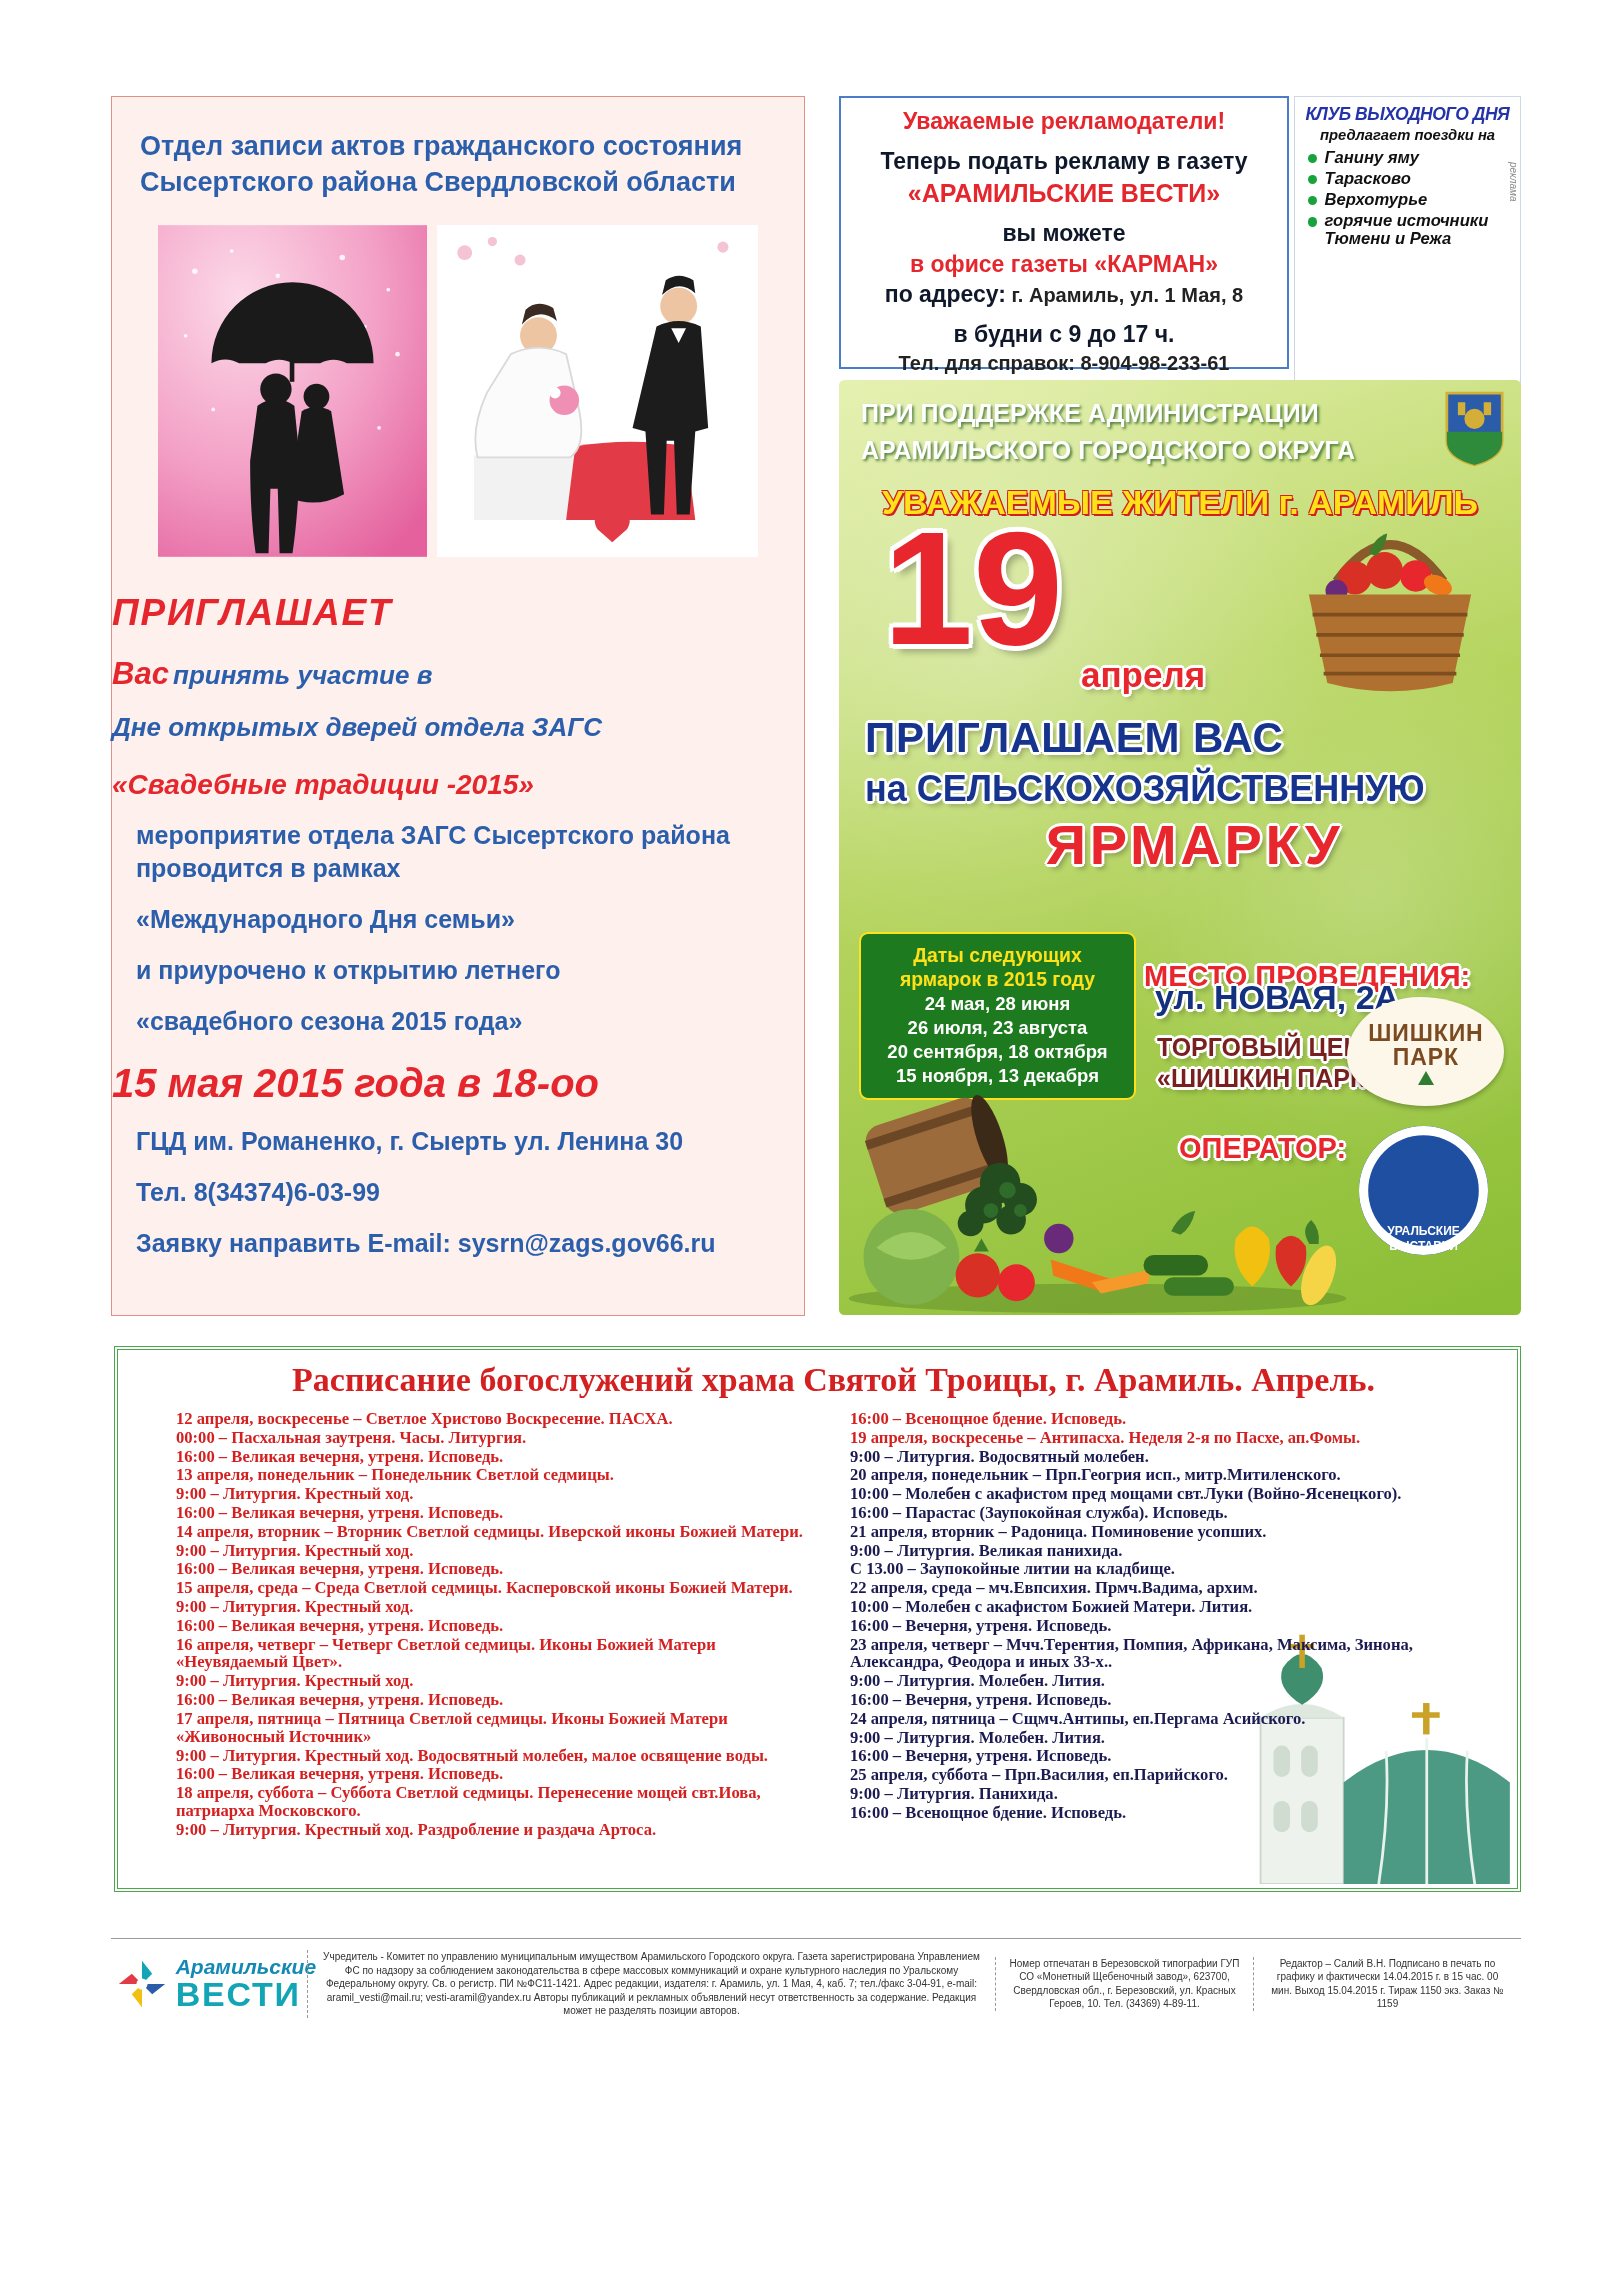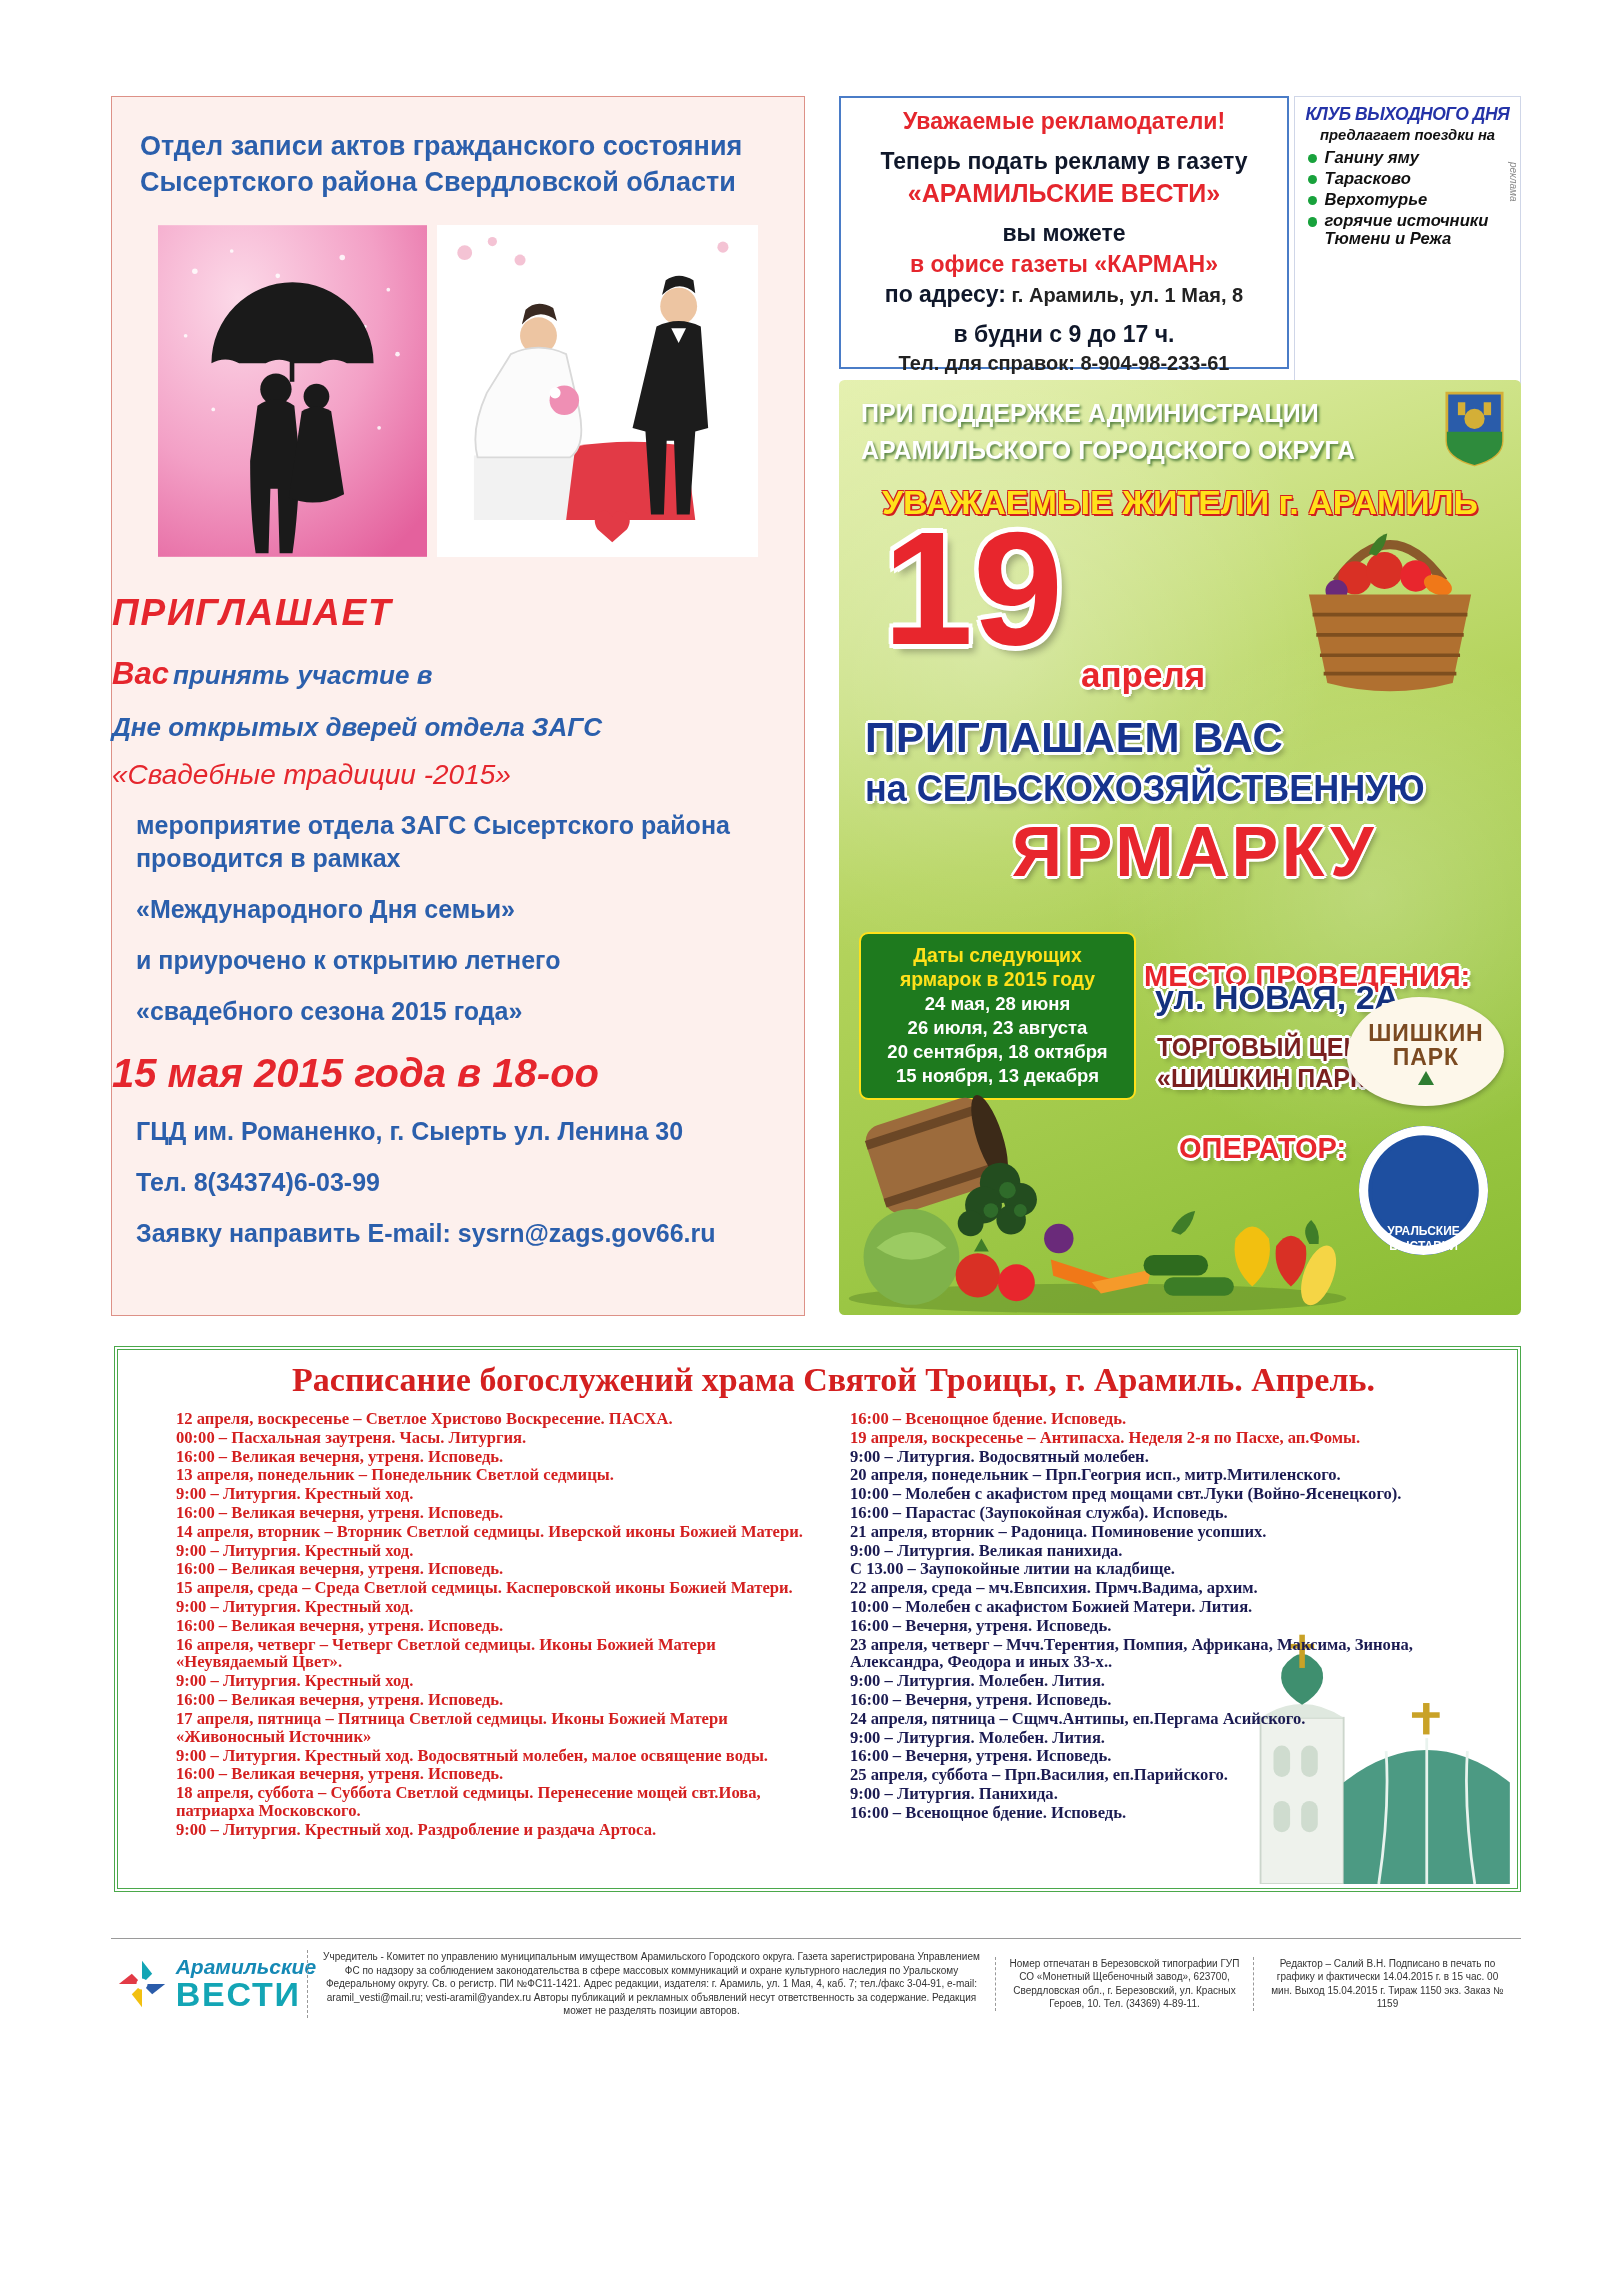--- a/index.html
+++ b/index.html
@@ -11,21 +11,21 @@
         background:#fdf0ed;border:1.8px solid #dd9187;text-align:left;box-sizing:border-box;}
   .zags-title{margin:31px 28px 0;font-size:27px;font-weight:bold;color:#2b5fac;line-height:1.35;}
   .zags-images{margin-top:24px;display:flex;justify-content:center;gap:9.2px;}
   .wed1,.wed2{width:269px;height:332px;overflow:hidden;}
   .wed2{width:321px;background:#fff;}
   .z-invite{margin-top:35px;font-size:37px;font-weight:bold;font-style:italic;color:#e5262d;letter-spacing:1.8px;}
   .z-mixed{margin-top:22px;}
   .z-vas{font-size:31px;font-weight:bold;font-style:italic;color:#e5262d;}
   .z-rest{font-size:26px;font-weight:bold;font-style:italic;color:#2b5fac;}
   .z-blue-it{margin-top:20px;font-size:26px;font-weight:bold;font-style:italic;color:#2b5fac;}
-  .z-red-it{margin-top:16px;font-size:28px;font-weight:normal;font-style:italic;color:#e5262d;}
+  .z-red-it{margin-top:26px;font-size:28px;font-weight:bold;font-style:italic;color:#e5262d;}
   .z-blue{margin-top:18.5px;font-size:25px;font-weight:bold;color:#2b5fac;line-height:1.3;padding:0 24px;}
   .z-date{margin-top:24px;font-size:40px;font-weight:bold;font-style:italic;color:#e5262d;}
 
   
   .ad-office{position:absolute;left:839px;top:96px;width:450px;height:273px;box-sizing:border-box;
              border:2.8px solid #4a7cc7;background:#fff;text-align:center;padding-top:7.4px;}
   .ao-l{line-height:1.2;margin-top:2.8px;font-weight:bold;}
   .ao-red{color:#e5262d;font-size:23px;}
   .ao-blue{color:#0f172a;font-size:23px;margin-top:12px;}
   .ao-red-big{color:#e5262d;font-size:25px;}
@@ -54,21 +54,21 @@
   .fair-support{left:22px;top:14.8px;color:#fff;font-weight:800;font-size:25px;line-height:1.5;
                 text-shadow:1.8px 1.8px 2.8px rgba(10,70,10,.65);}
   .fair-greeting{left:0;right:0;top:103px;text-align:center;color:#ffe11a;font-size:34px;font-weight:800;
                  text-shadow:1.8px 1.8px 0 #d21f1f,-0.9px -0.9px 0 #d21f1f,0.9px -0.9px 0 #d21f1f,-0.9px 0.9px 0 #d21f1f;}
   .w-outline{text-shadow:-2.8px 0 #fff,2.8px 0 #fff,0 -2.8px #fff,0 2.8px #fff,-1.8px -1.8px #fff,1.8px 1.8px #fff,-1.8px 1.8px #fff,1.8px -1.8px #fff,3.7px 4.6px 5.5px rgba(0,0,0,.25);}
   .fair-day{left:44px;top:127px;font-size:162px;font-weight:900;color:#e8262d;line-height:1;
             text-shadow:-4.6px 0 #fff,4.6px 0 #fff,0 -4.6px #fff,0 4.6px #fff,-3.7px -3.7px #fff,3.7px 3.7px #fff,-3.7px 3.7px #fff,3.7px -3.7px #fff,6.5px 8.3px 7.4px rgba(0,0,0,.28);}
   .fair-month{left:242px;top:275px;font-size:35px;font-weight:800;color:#e8262d;}
   .fair-invite{left:26px;top:334px;font-size:42px;font-weight:900;color:#16338e;letter-spacing:0.9px;}
   .fair-to{left:26px;top:388px;font-size:36px;font-weight:900;color:#16338e;}
-  .fair-word{left:0;right:0;top:432px;text-align:center;font-size:70px;font-weight:900;color:#e8262d;letter-spacing:3.7px;padding-left:29px;}
+  .fair-word{left:0;right:0;top:432px;text-align:center;font-size:56px;font-weight:900;color:#e8262d;letter-spacing:3.7px;padding-left:29px;}
   .dates-box{left:20px;top:552px;width:277px;height:168px;background:#1e7a1e;border:2.8px solid #ffe11a;
              border-radius:9.2px;text-align:center;box-sizing:border-box;padding-top:9.2px;}
   .dates-box *{position:static;}
   .db-t{color:#ffe11a;font-size:19.4px;font-weight:800;line-height:1.25;}
   .db-line{color:#fff;font-size:18.5px;font-weight:800;line-height:1.3;}
   .fair-loc{left:305px;top:554px;font-size:29px;font-weight:900;color:#e8262d;margin-top:26px;}
   .fair-addr{left:316px;top:598px;font-size:34px;font-weight:900;color:#14317f;}
   .fair-venue{left:318px;top:652px;font-size:25px;font-weight:900;color:#7a1f1f;line-height:1.25;}
   .shishkin{right:16.6px;top:617px;width:157px;height:109px;background:#fdf7ea;border-radius:46% 54% 50% 50%/55% 50% 50% 45%;
             box-shadow:0 2.8px 5.5px rgba(0,0,0,.25);text-align:center;box-sizing:border-box;padding-top:24px;}

